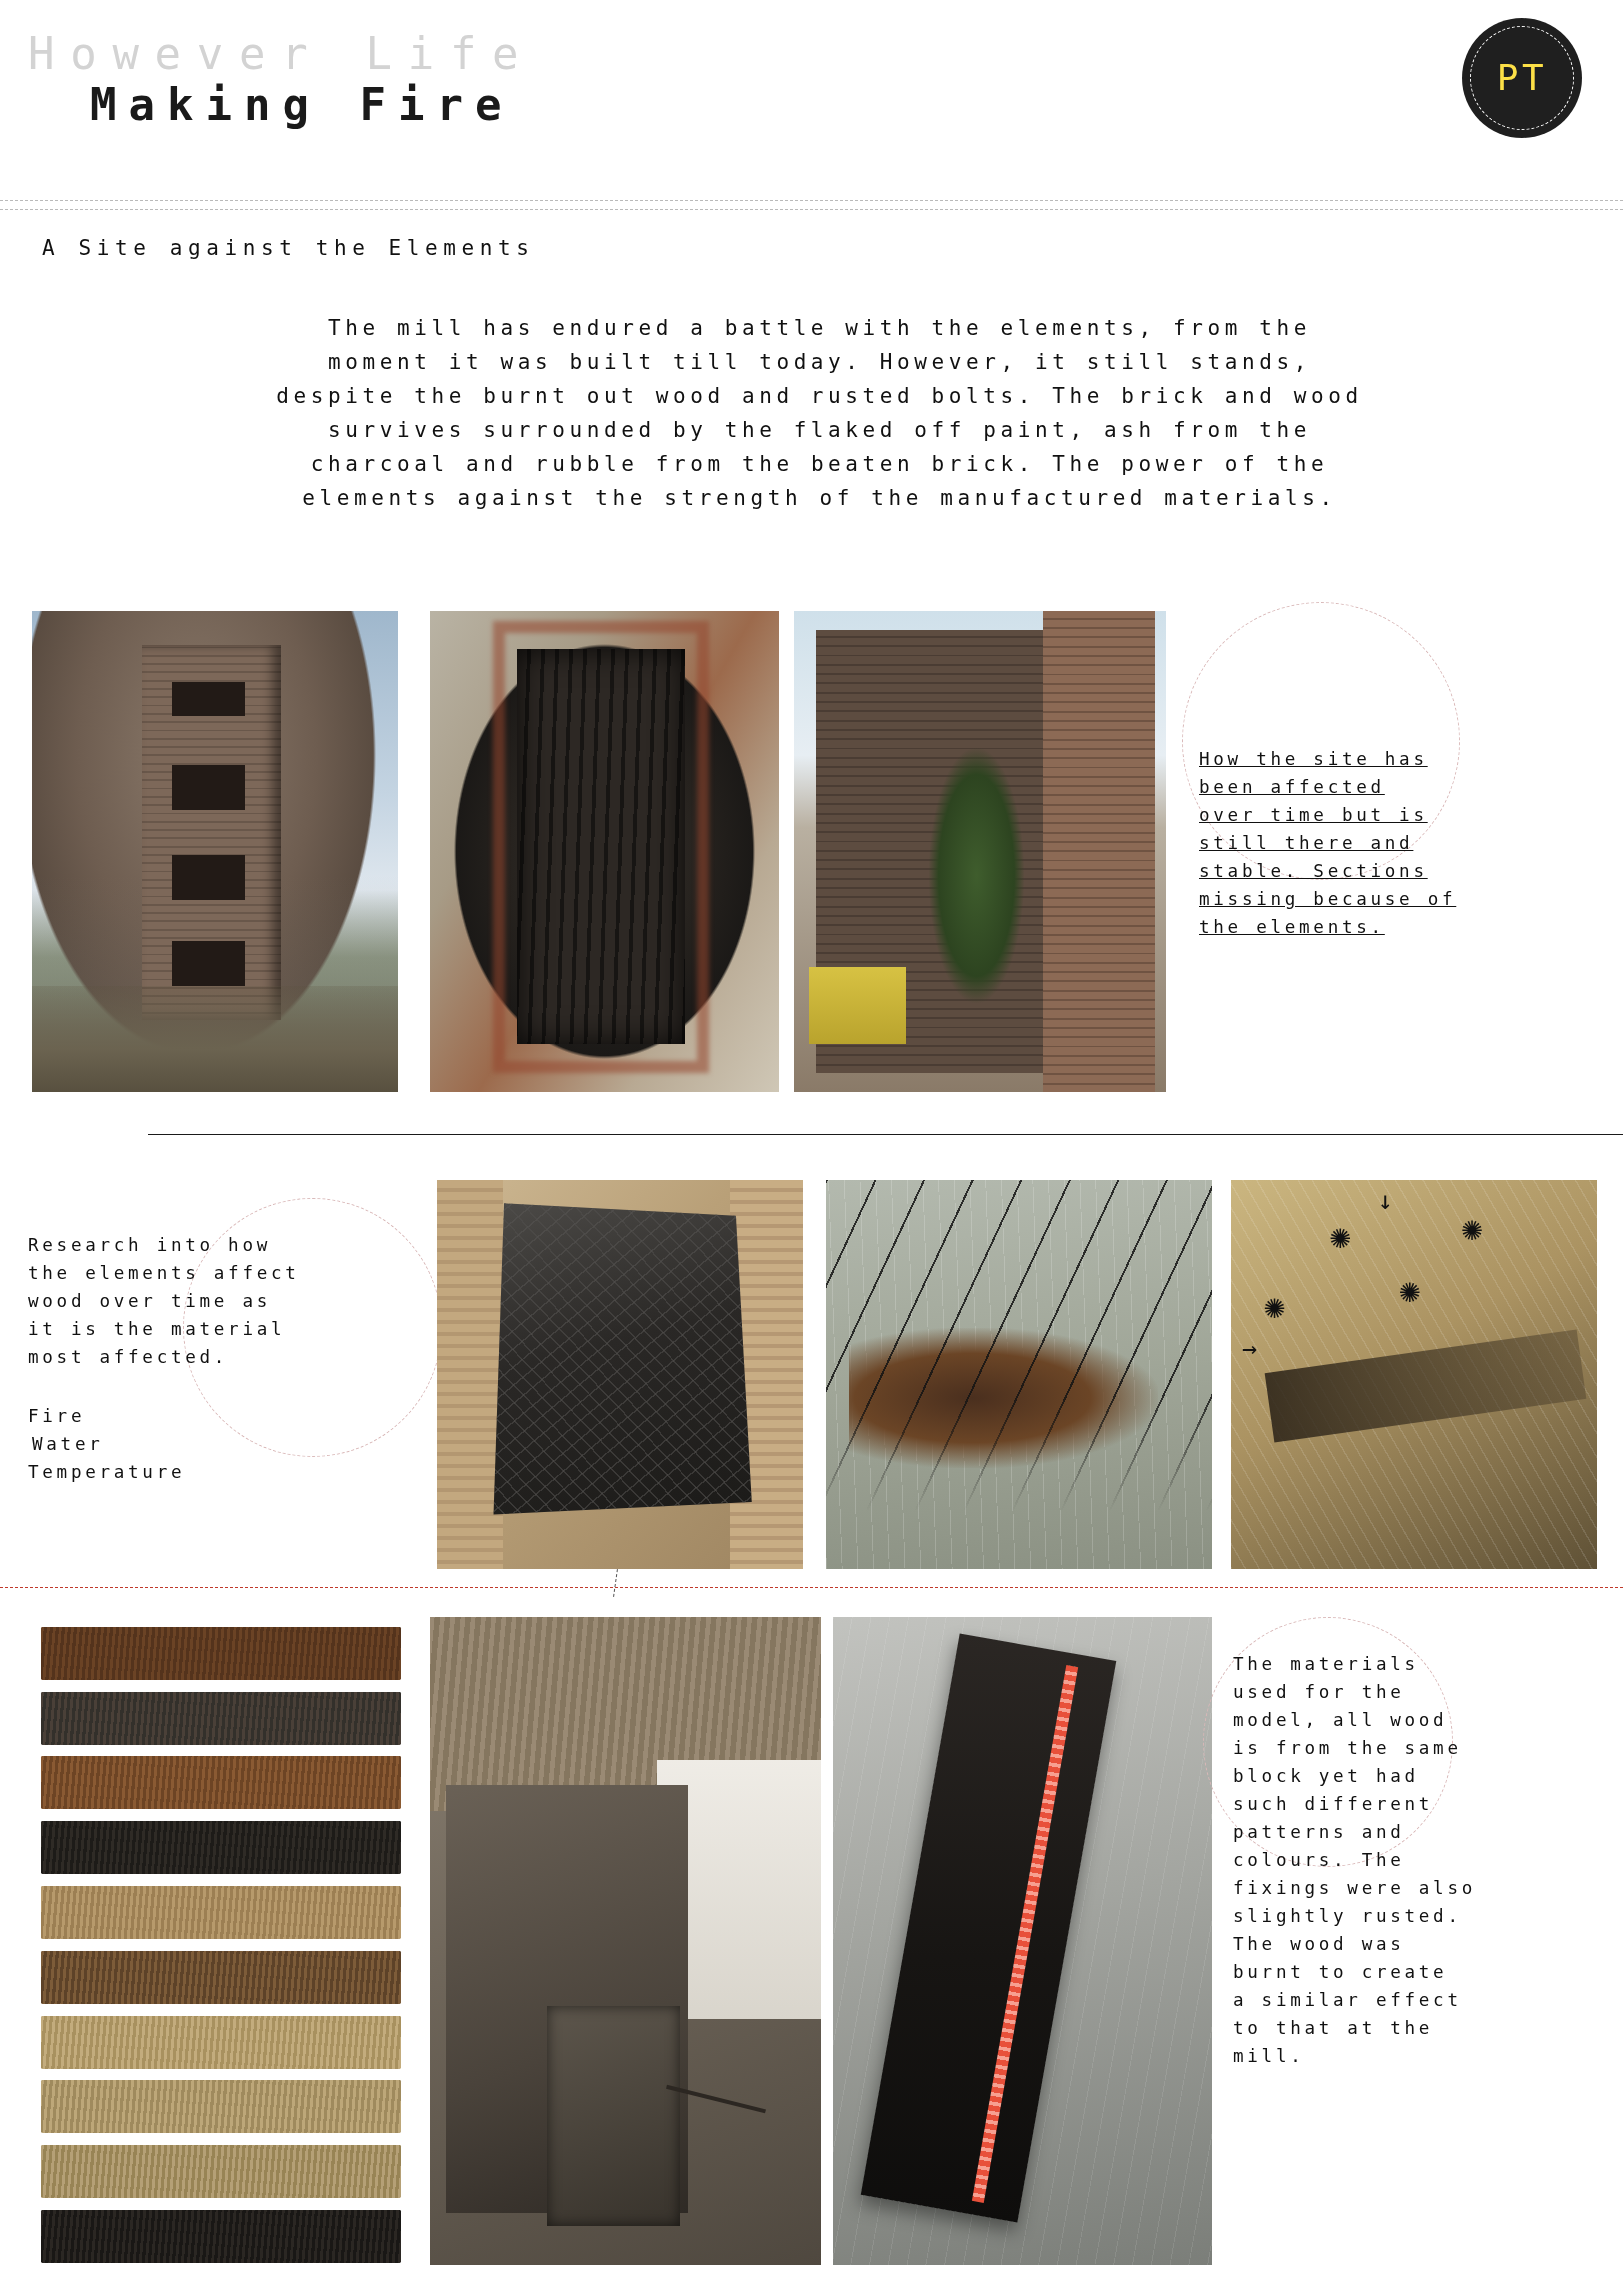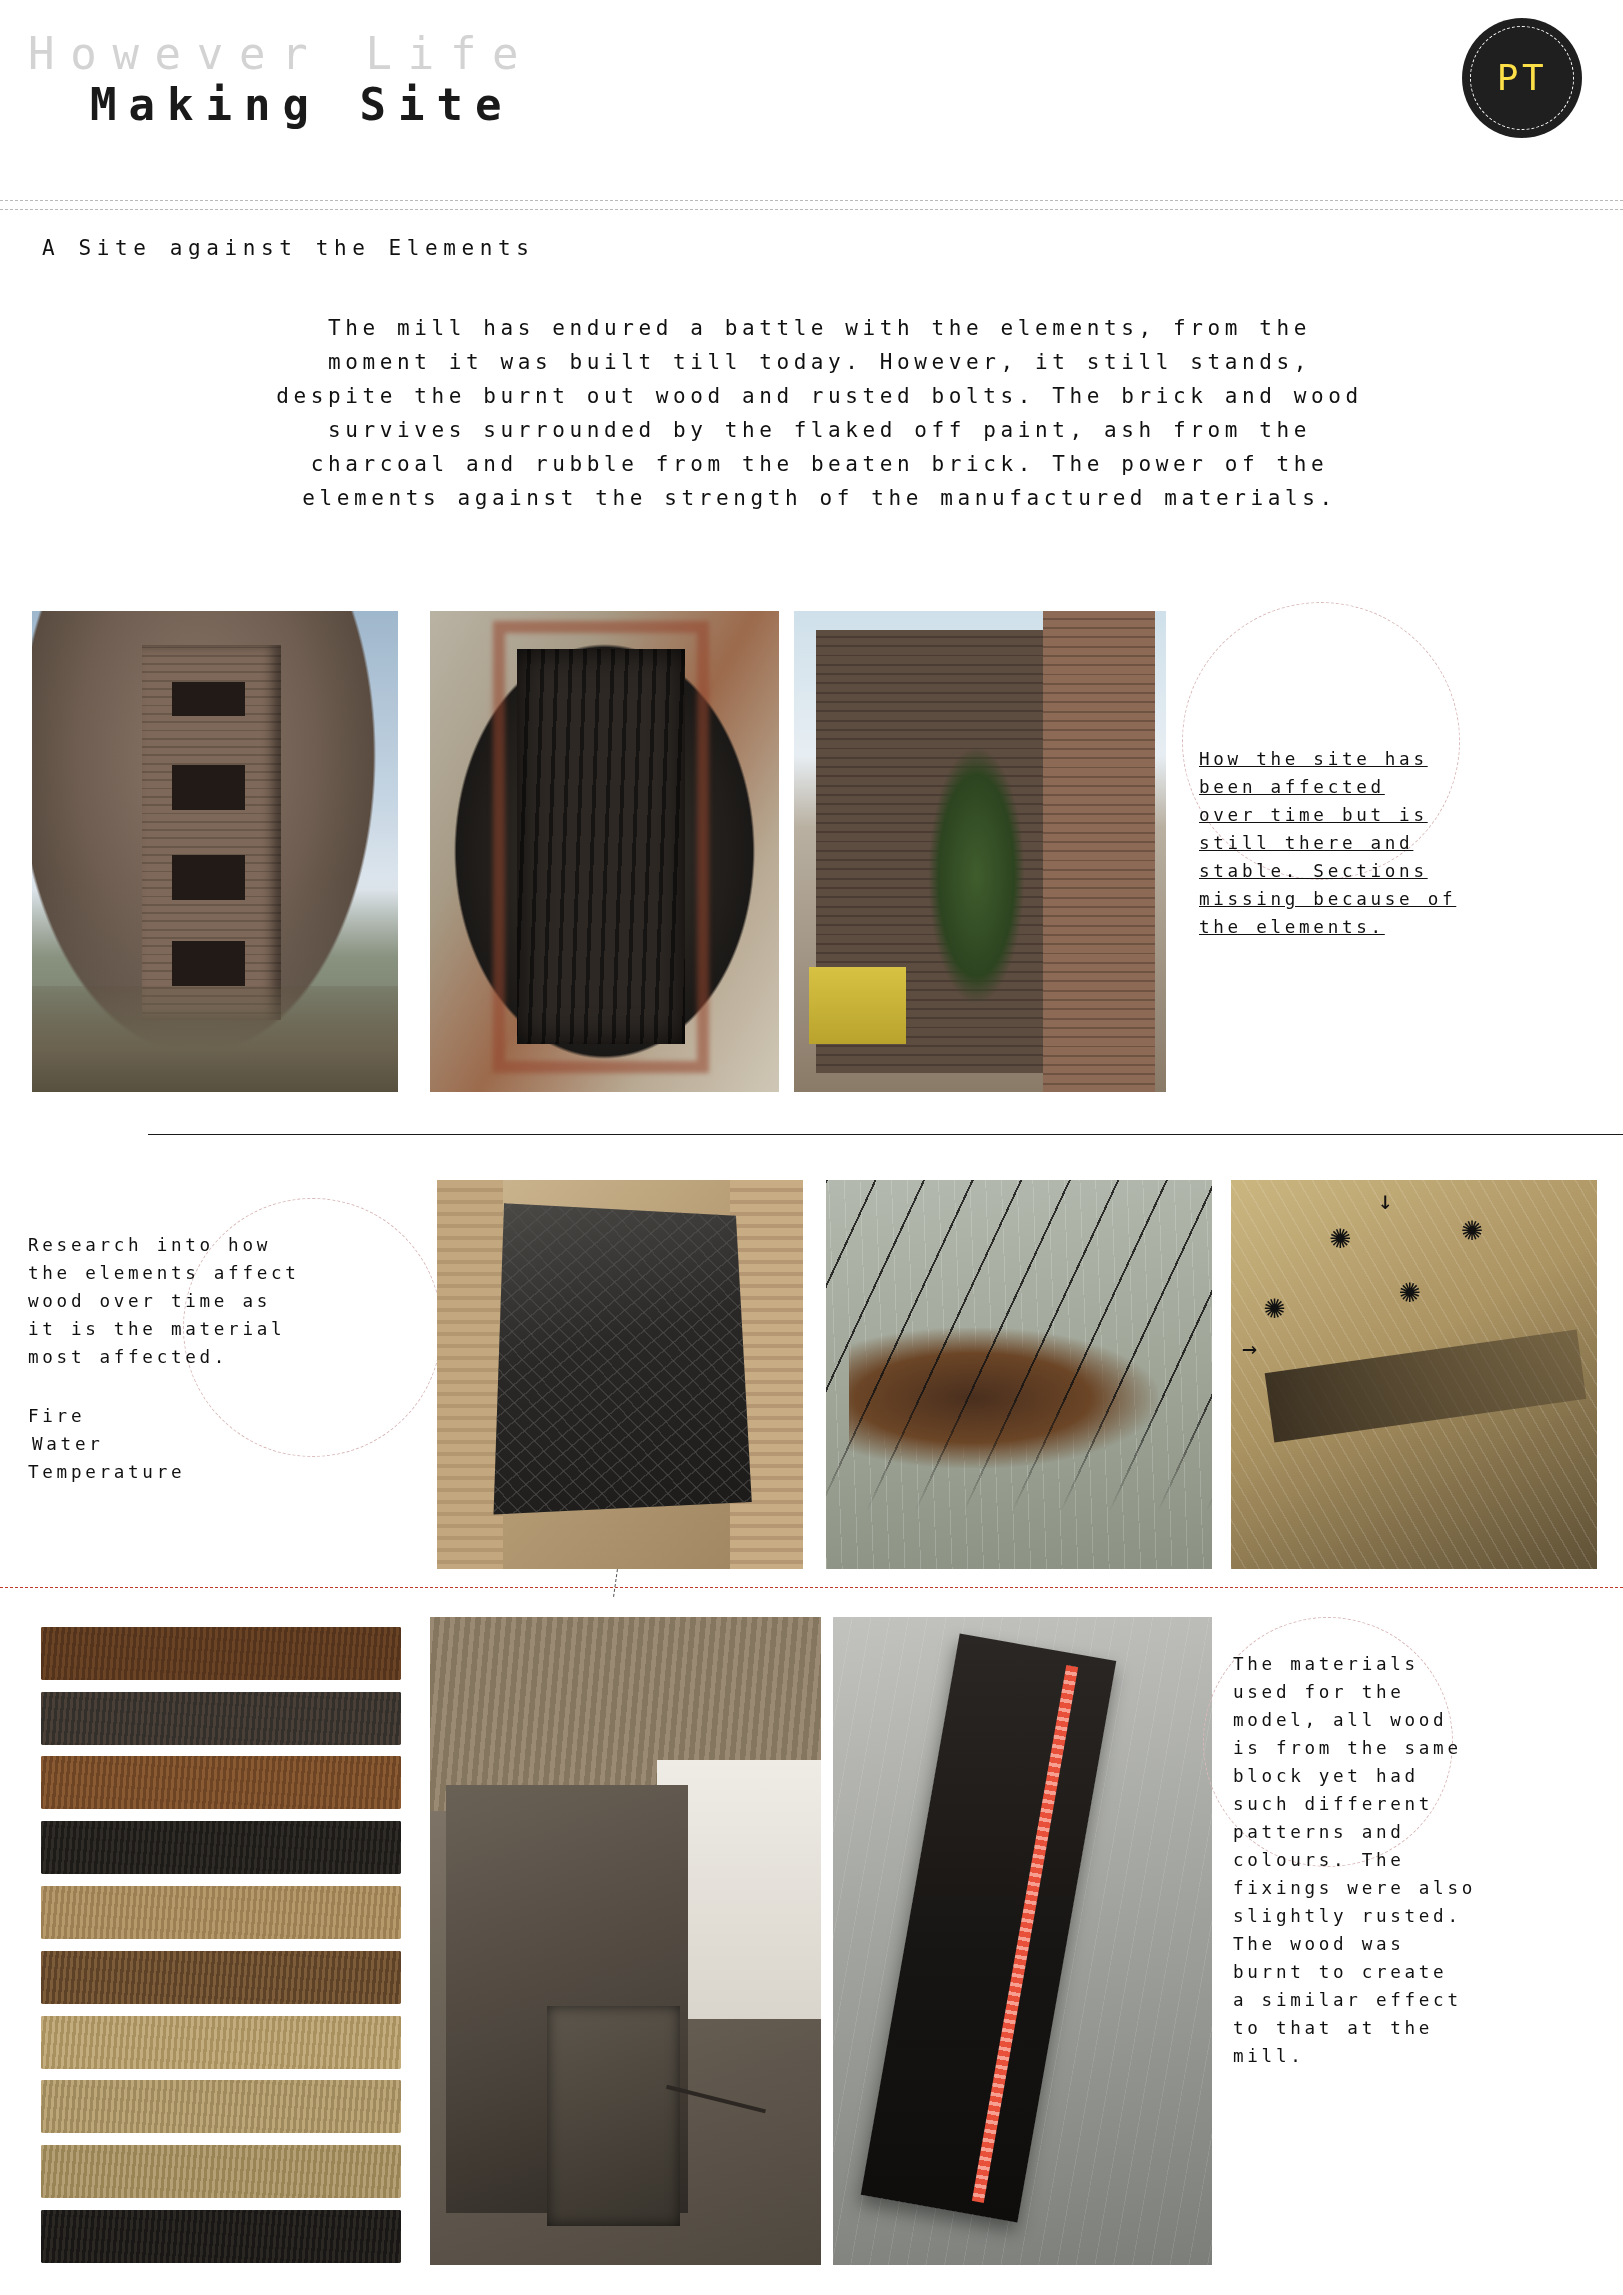--- a/index.html
+++ b/index.html
@@ -351,21 +351,21 @@
     border-left: 1.4px dashed #555;
   }
 </style>
 </head>
 <body>
 
 <div class="page">
 
   <div class="header">
     <div class="title-future">However Life</div>
-    <div class="title-making">Making Site</div>
+    <div class="title-making">Making Fire</div>
     <div class="logo">
       <div class="logo-ring"></div>
       <div class="logo-text">PT</div>
     </div>
   </div>
 
   <div class="rule-dashed-grey" style="top:200px"></div>
   <div class="rule-dashed-grey" style="top:209px"></div>
 
   <div class="sec-head" style="left:42px; top:236px;">A Site against the Elements</div>

